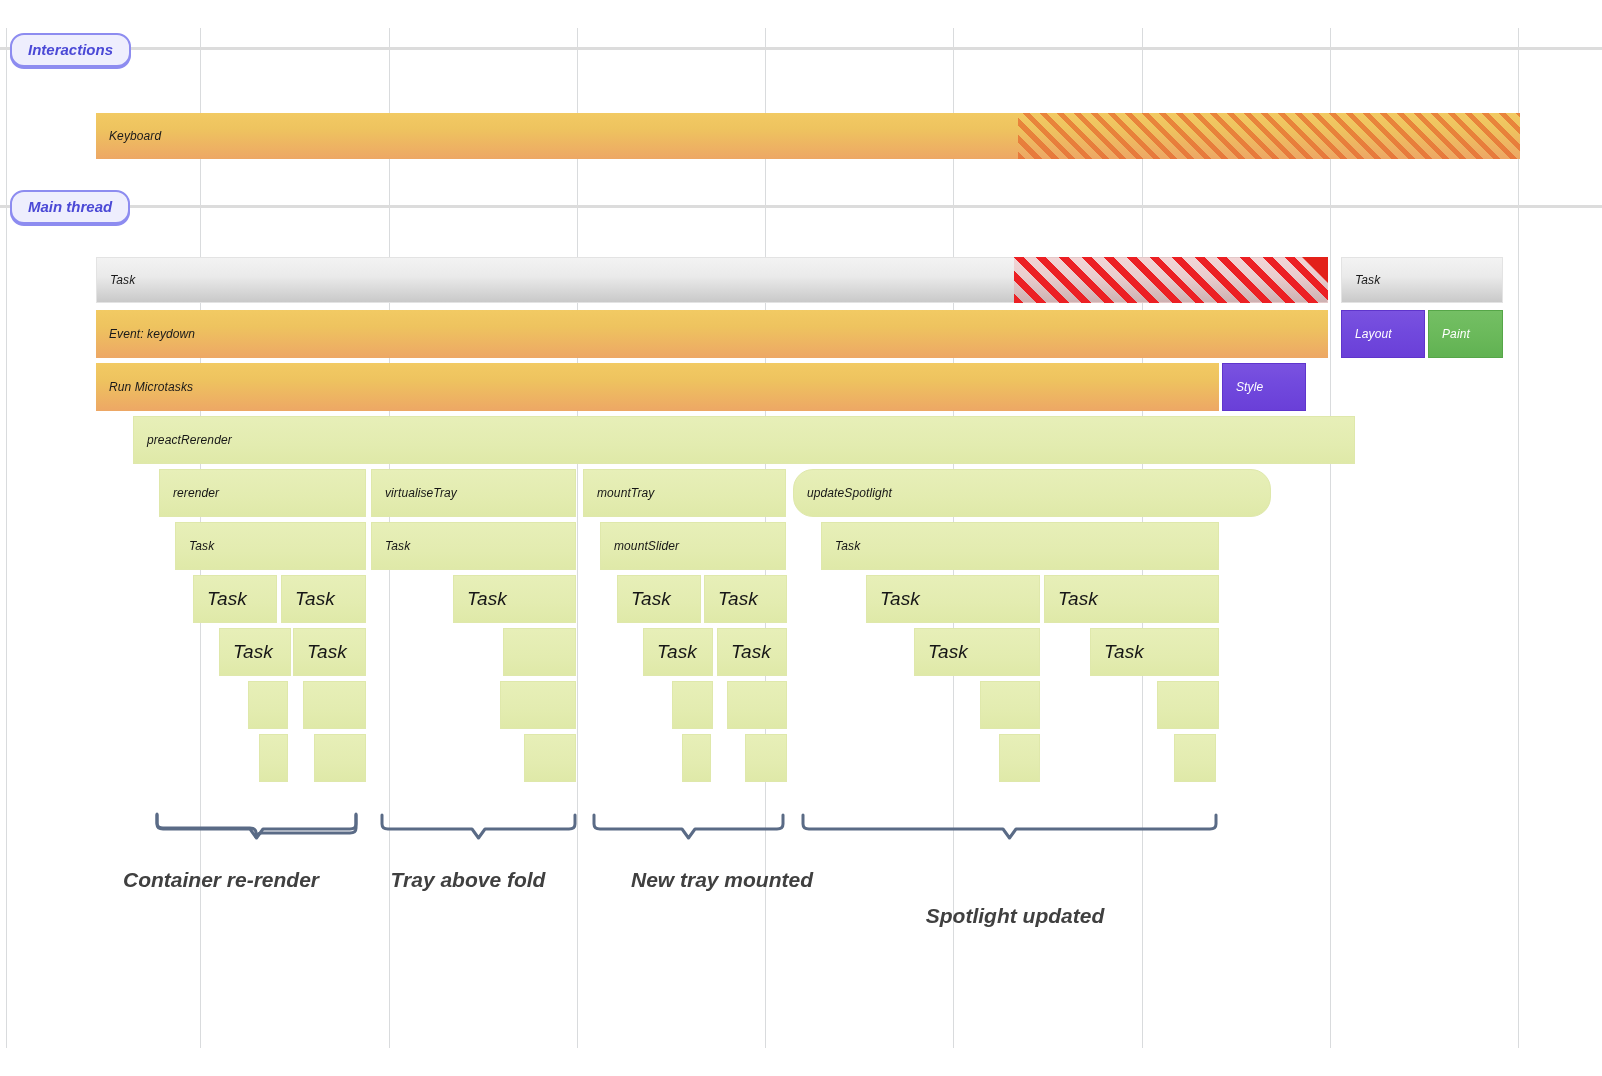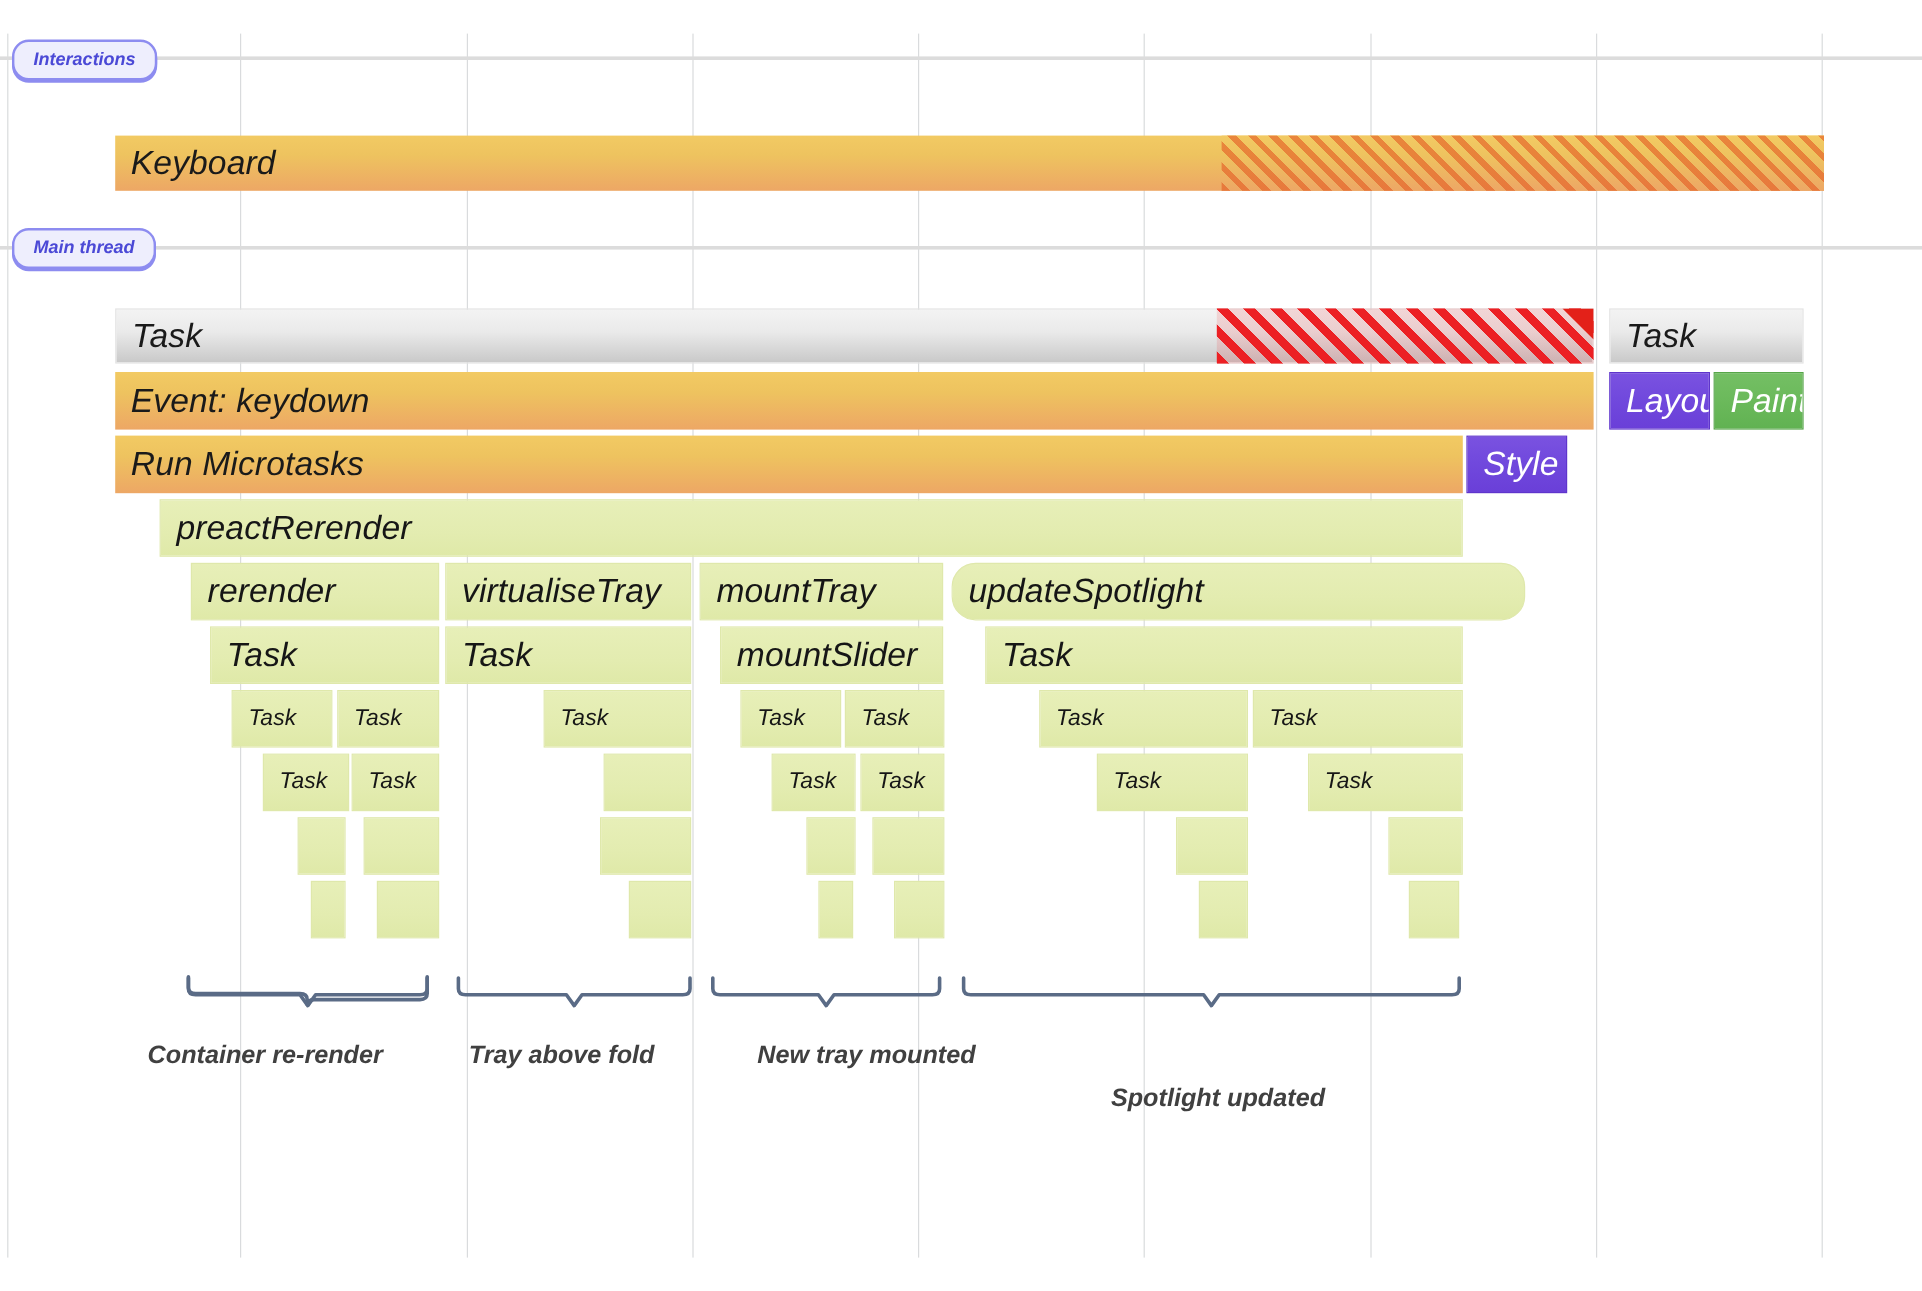--- a/index.html
+++ b/index.html
@@ -30,21 +30,21 @@
     padding:7px 16px 8px 16px;
     box-shadow:0 2px 0 0 #8d8cf0;
     white-space:nowrap;
     z-index:6;
   }
 
   
   .bar{position:absolute;box-sizing:border-box;overflow:hidden;}
   .bar .lbl{
     position:absolute;left:13px;top:50%;transform:translateY(-50%);
-    font-size:28px;color:#1a1a1a;white-space:nowrap;letter-spacing:.1px;
+    font-size:12px;color:#1a1a1a;white-space:nowrap;letter-spacing:.1px;
   }
   .bar.small .lbl{font-size:19px;}
 
   .orange{
     background:linear-gradient(180deg,#f2ca63 0%,#eec35f 35%,#eda765 100%);
   }
   .orange-hatch{
     background:
       repeating-linear-gradient(45deg,
         rgba(228,92,36,.62) 0px, rgba(228,92,36,.62) 5px,
@@ -141,21 +141,21 @@
     <span class="lbl">Paint</span>
   </div>
 
   <div class="bar orange" style="left:96px;top:363px;width:1123px;height:48px;">
     <span class="lbl">Run Microtasks</span>
   </div>
   <div class="bar purple" style="left:1222px;top:363px;width:84px;height:48px;">
     <span class="lbl">Style</span>
   </div>
 
-  <div class="bar green" style="left:133px;top:416px;width:1086px;height:48px;">
+  <div class="bar green" style="left:133px;top:416px;width:1222px;height:48px;">
     <span class="lbl">preactRerender</span>
   </div>
 
   <div class="bar green" style="left:159px;top:469px;width:207px;height:48px;">
     <span class="lbl">rerender</span>
   </div>
   <div class="bar green" style="left:371px;top:469px;width:205px;height:48px;">
     <span class="lbl">virtualiseTray</span>
   </div>
   <div class="bar green" style="left:583px;top:469px;width:203px;height:48px;">

